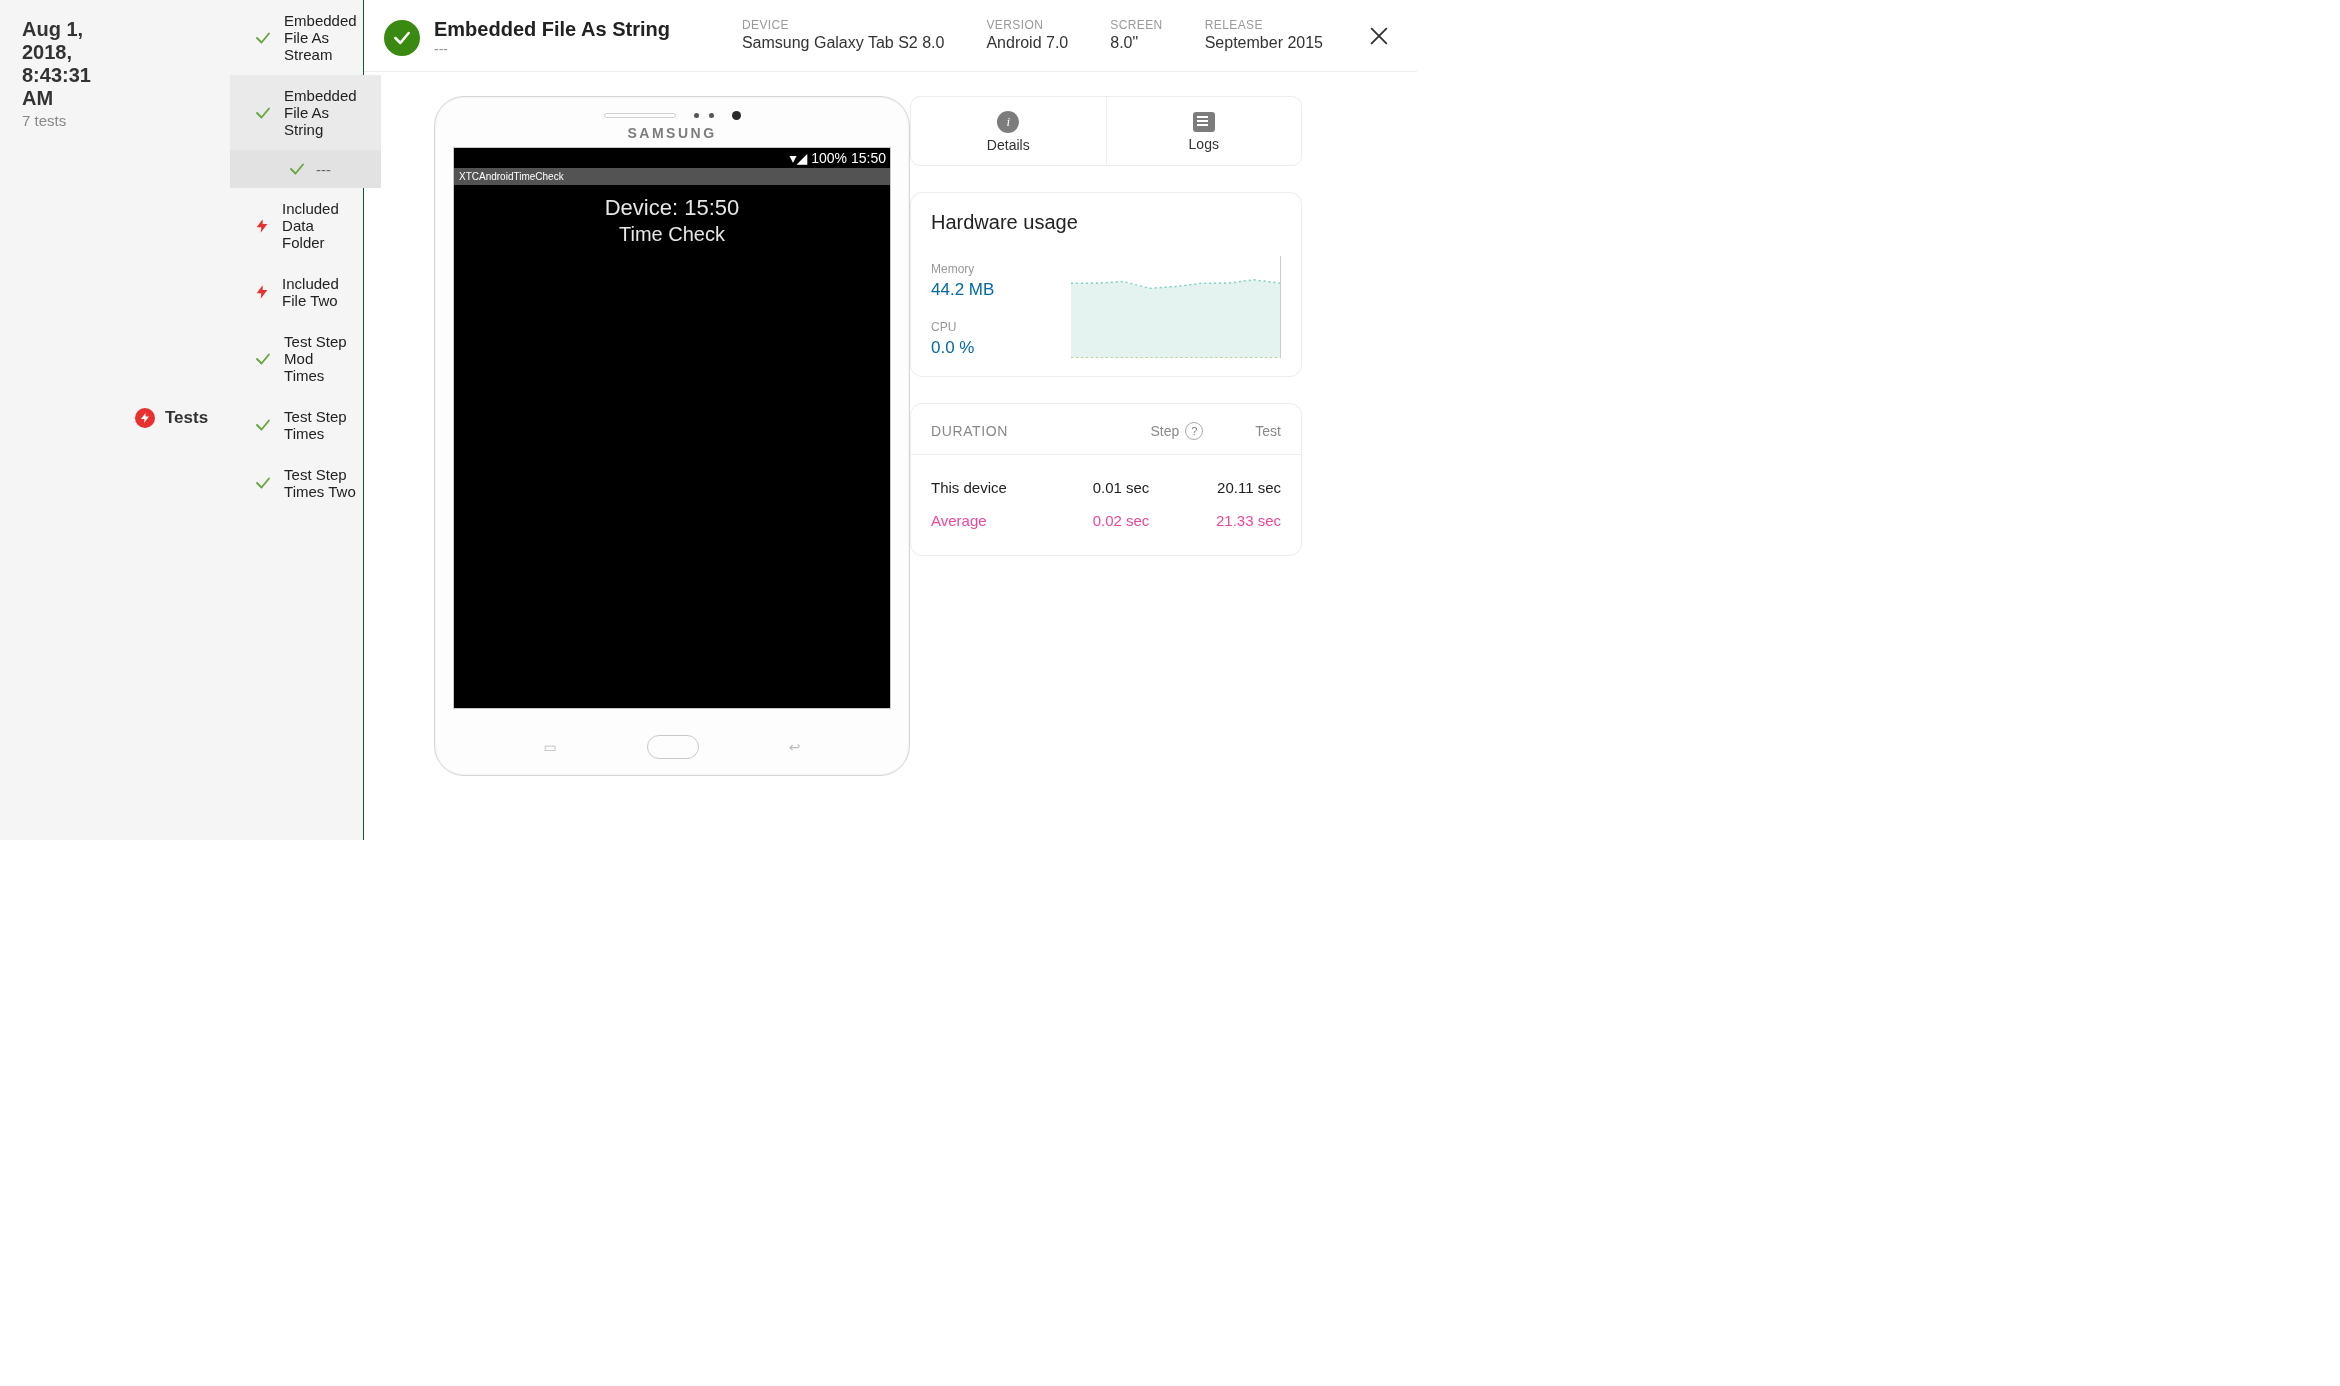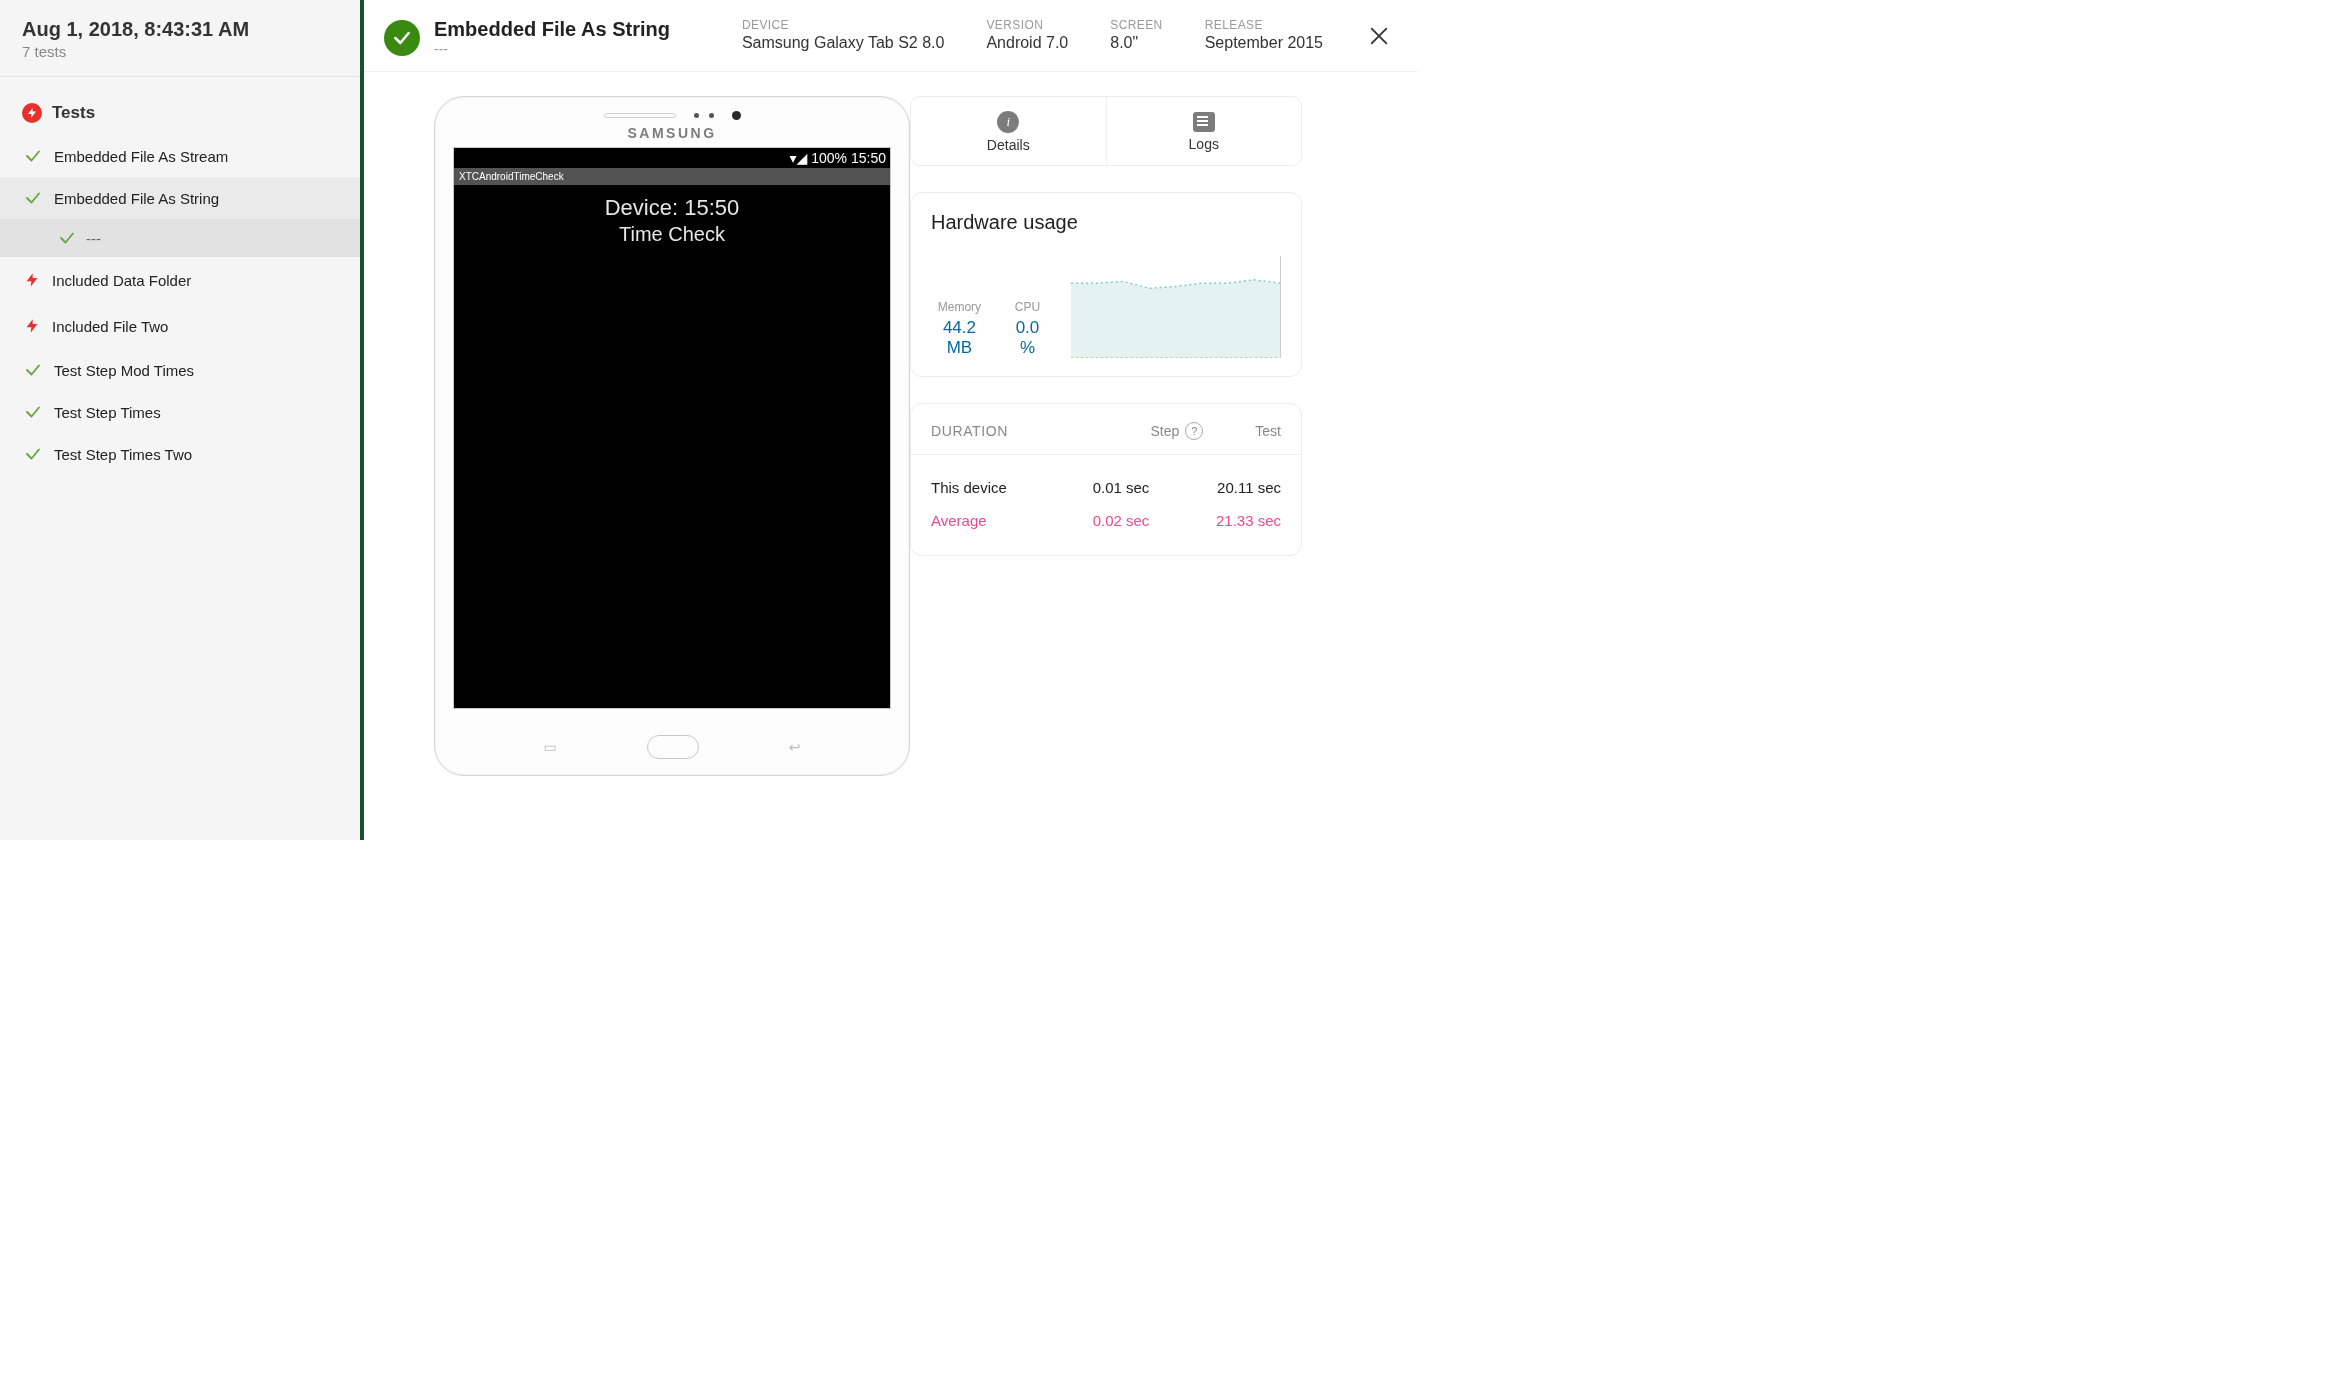--- a/index.html
+++ b/index.html
@@ -1,20 +1,20 @@
 <!DOCTYPE html>
 <html><head>
 <meta charset="utf-8">
 <style>
 * { box-sizing: border-box; margin: 0; padding: 0; }
 body { font-family: -apple-system, BlinkMacSystemFont, "Segoe UI", Helvetica, Arial, sans-serif; color: #222; background: #fff; width: 1417px; height: 840px; overflow: hidden; }
 .app { display: flex; height: 100%; }
 
 
-.sidebar { width: 364px; background: #f5f5f5; border-right: 4px solid #14532d; display: flex; flex-direction: column; }
+.sidebar { width: 364px; background: #f5f5f5; border-right: 1px solid #14532d; display: flex; flex-direction: row; justify-content: space-between; }
 .sidebar-header { padding: 18px 22px 16px; }
 .sidebar-date { font-size: 20px; font-weight: 600; color: #333; }
 .sidebar-subtitle { font-size: 15px; color: #888; margin-top: 2px; }
 .sidebar-divider { border: 0; border-top: 1px solid #e3e3e3; margin: 0 0 18px; }
 
 .tests-header { display: flex; align-items: center; gap: 10px; padding: 8px 22px 12px; }
 .bolt-circle { width: 20px; height: 20px; border-radius: 50%; background: #e8312f; display: inline-flex; align-items: center; justify-content: center; flex-shrink: 0; }
 .bolt-circle svg { width: 12px; height: 14px; }
 .tests-label { font-size: 17px; font-weight: 700; color: #333; }
 
@@ -67,21 +67,21 @@
 .tab + .tab { border-left: 1px solid #f0f0f0; }
 .tab-icon { width: 22px; height: 22px; border-radius: 50%; background: #7c7c7c; display: flex; align-items: center; justify-content: center; color: #fff; font-family: Georgia, serif; font-style: italic; font-size: 13px; }
 .logs-icon { width: 22px; height: 20px; background: #7c7c7c; border-radius: 3px; position: relative; }
 .logs-icon::before { content: ""; position: absolute; left: 4px; right: 7px; top: 4px; height: 2px; background: #fff; box-shadow: 0 4px 0 #fff, 0 8px 0 #fff; }
 .tab-label { font-size: 14px; color: #333; }
 
 .card { border: 1px solid #ececec; border-radius: 12px; padding: 18px 20px; }
 .card-title { font-size: 20px; font-weight: 400; color: #222; margin-bottom: 22px; }
 .hw-row { display: flex; align-items: flex-end; justify-content: space-between; gap: 14px; }
 .hw-left { flex: 0 0 auto; width: 116px; }
-.hw-metrics { display: flex; flex-direction: row; gap: 20px; text-align: center; }
+.hw-metrics { display: flex; flex-direction: column; gap: 20px; }
 .hw-label { font-size: 12px; color: #999; margin-bottom: 4px; }
 .hw-value { font-size: 17px; color: #0369a1; }
 .spark { width: 210px; height: 102px; position: relative; border-right: 1px solid #ccc; }
 .spark svg { width: 100%; height: 100%; display: block; }
 
 .duration-head { display: flex; align-items: center; padding-bottom: 14px; }
 .dur-label { font-size: 14px; color: #888; letter-spacing: 0.6px; }
 .dur-step { font-size: 14px; color: #888; margin-left: auto; margin-right: 6px; }
 .q-circle { width: 18px; height: 18px; border: 1.5px solid #aaa; border-radius: 50%; display: inline-flex; align-items: center; justify-content: center; font-size: 11px; color: #888; margin-right: 52px; }
 .dur-test { font-size: 14px; color: #888; }

